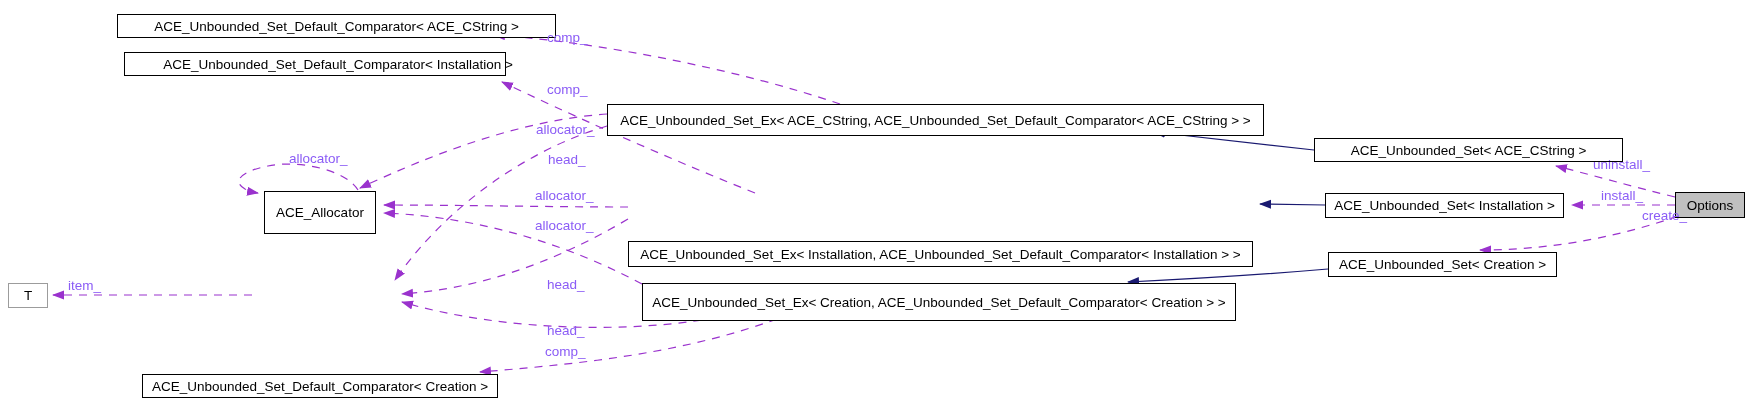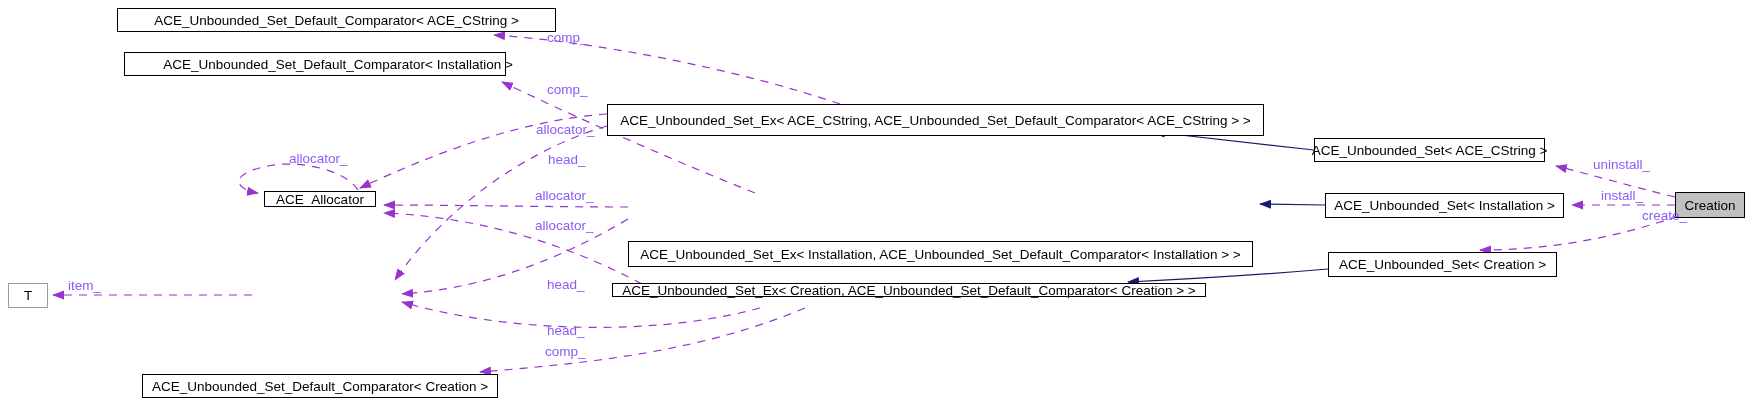--- a/index.html
+++ b/index.html
@@ -45,31 +45,31 @@
       <path d="M 607,126 C 520,152 442,212 395,280" marker-end="url(#arrP)"></path>
       <path d="M 628,219 C 545,268 472,289 402,294" marker-end="url(#arrP)"></path>
       <path d="M 760,308 C 650,338 500,331 402,302" marker-end="url(#arrP)"></path>
       <path d="M 252,295 L 53,295" marker-end="url(#arrP)"></path>
       <path d="M 1675,197 C 1630,186 1592,175 1556,166" marker-end="url(#arrP)"></path>
       <path d="M 1675,205 L 1572,205" marker-end="url(#arrP)"></path>
       <path d="M 1678,216 C 1610,240 1542,250 1480,250" marker-end="url(#arrP)"></path>
     </g>
   </svg>
 
-  <div class="node" style="left:117px;top:8px;width:439px;height:24px;">ACE_Unbounded_Set_Default_Comparator&lt; ACE_CString &gt;</div>
+  <div class="node" style="left:117px;top:14px;width:439px;height:24px;">ACE_Unbounded_Set_Default_Comparator&lt; ACE_CString &gt;</div>
   <div class="node" style="left:124px;top:52px;width:382px;height:24px;padding-left:46px;">ACE_Unbounded_Set_Default_Comparator&lt; Installation &gt;</div>
   <div class="node" style="left:607px;top:104px;width:657px;height:32px;">ACE_Unbounded_Set_Ex&lt; ACE_CString, ACE_Unbounded_Set_Default_Comparator&lt; ACE_CString &gt; &gt;</div>
-  <div class="node" style="left:1314px;top:138px;width:231px;height:24px;">ACE_Unbounded_Set&lt; ACE_CString &gt;</div>
-  <div class="node" style="left:264px;top:191px;width:112px;height:16px;">ACE_Allocator</div>
+  <div class="node" style="left:1314px;top:138px;width:309px;height:24px;">ACE_Unbounded_Set&lt; ACE_CString &gt;</div>
+  <div class="node" style="left:264px;top:191px;width:112px;height:43px;">ACE_Allocator</div>
   <div class="node" style="left:628px;top:193px;width:625px;height:26px;margin-top:48px;">ACE_Unbounded_Set_Ex&lt; Installation, ACE_Unbounded_Set_Default_Comparator&lt; Installation &gt; &gt;</div>
   <div class="node" style="left:1325px;top:193px;width:239px;height:25px;">ACE_Unbounded_Set&lt; Installation &gt;</div>
-  <div class="node gray" style="left:1675px;top:192px;width:70px;height:26px;">Creation</div>
+  <div class="node gray" style="left:1675px;top:192px;width:70px;height:26px;">Options</div>
   <div class="node" style="left:1328px;top:252px;width:229px;height:25px;">ACE_Unbounded_Set&lt; Creation &gt;</div>
   <div class="node tmpl" style="left:8px;top:283px;width:40px;height:25px;">T</div>
-  <div class="node" style="left:612px;top:283px;width:594px;height:14px;">ACE_Unbounded_Set_Ex&lt; Creation, ACE_Unbounded_Set_Default_Comparator&lt; Creation &gt; &gt;</div>
+  <div class="node" style="left:642px;top:283px;width:594px;height:38px;">ACE_Unbounded_Set_Ex&lt; Creation, ACE_Unbounded_Set_Default_Comparator&lt; Creation &gt; &gt;</div>
   <div class="node" style="left:142px;top:374px;width:356px;height:24px;text-align:center;">ACE_Unbounded_Set_Default_Comparator&lt; Creation &gt;</div>
 
   <div class="elabel" style="left:547px;top:30px;">comp_</div>
   <div class="elabel" style="left:547px;top:82px;">comp_</div>
   <div class="elabel" style="left:536px;top:122px;">allocator_</div>
   <div class="elabel" style="left:548px;top:152px;">head_</div>
   <div class="elabel" style="left:535px;top:188px;">allocator_</div>
   <div class="elabel" style="left:535px;top:218px;">allocator_</div>
   <div class="elabel" style="left:289px;top:151px;">allocator_</div>
   <div class="elabel" style="left:547px;top:277px;">head_</div>

